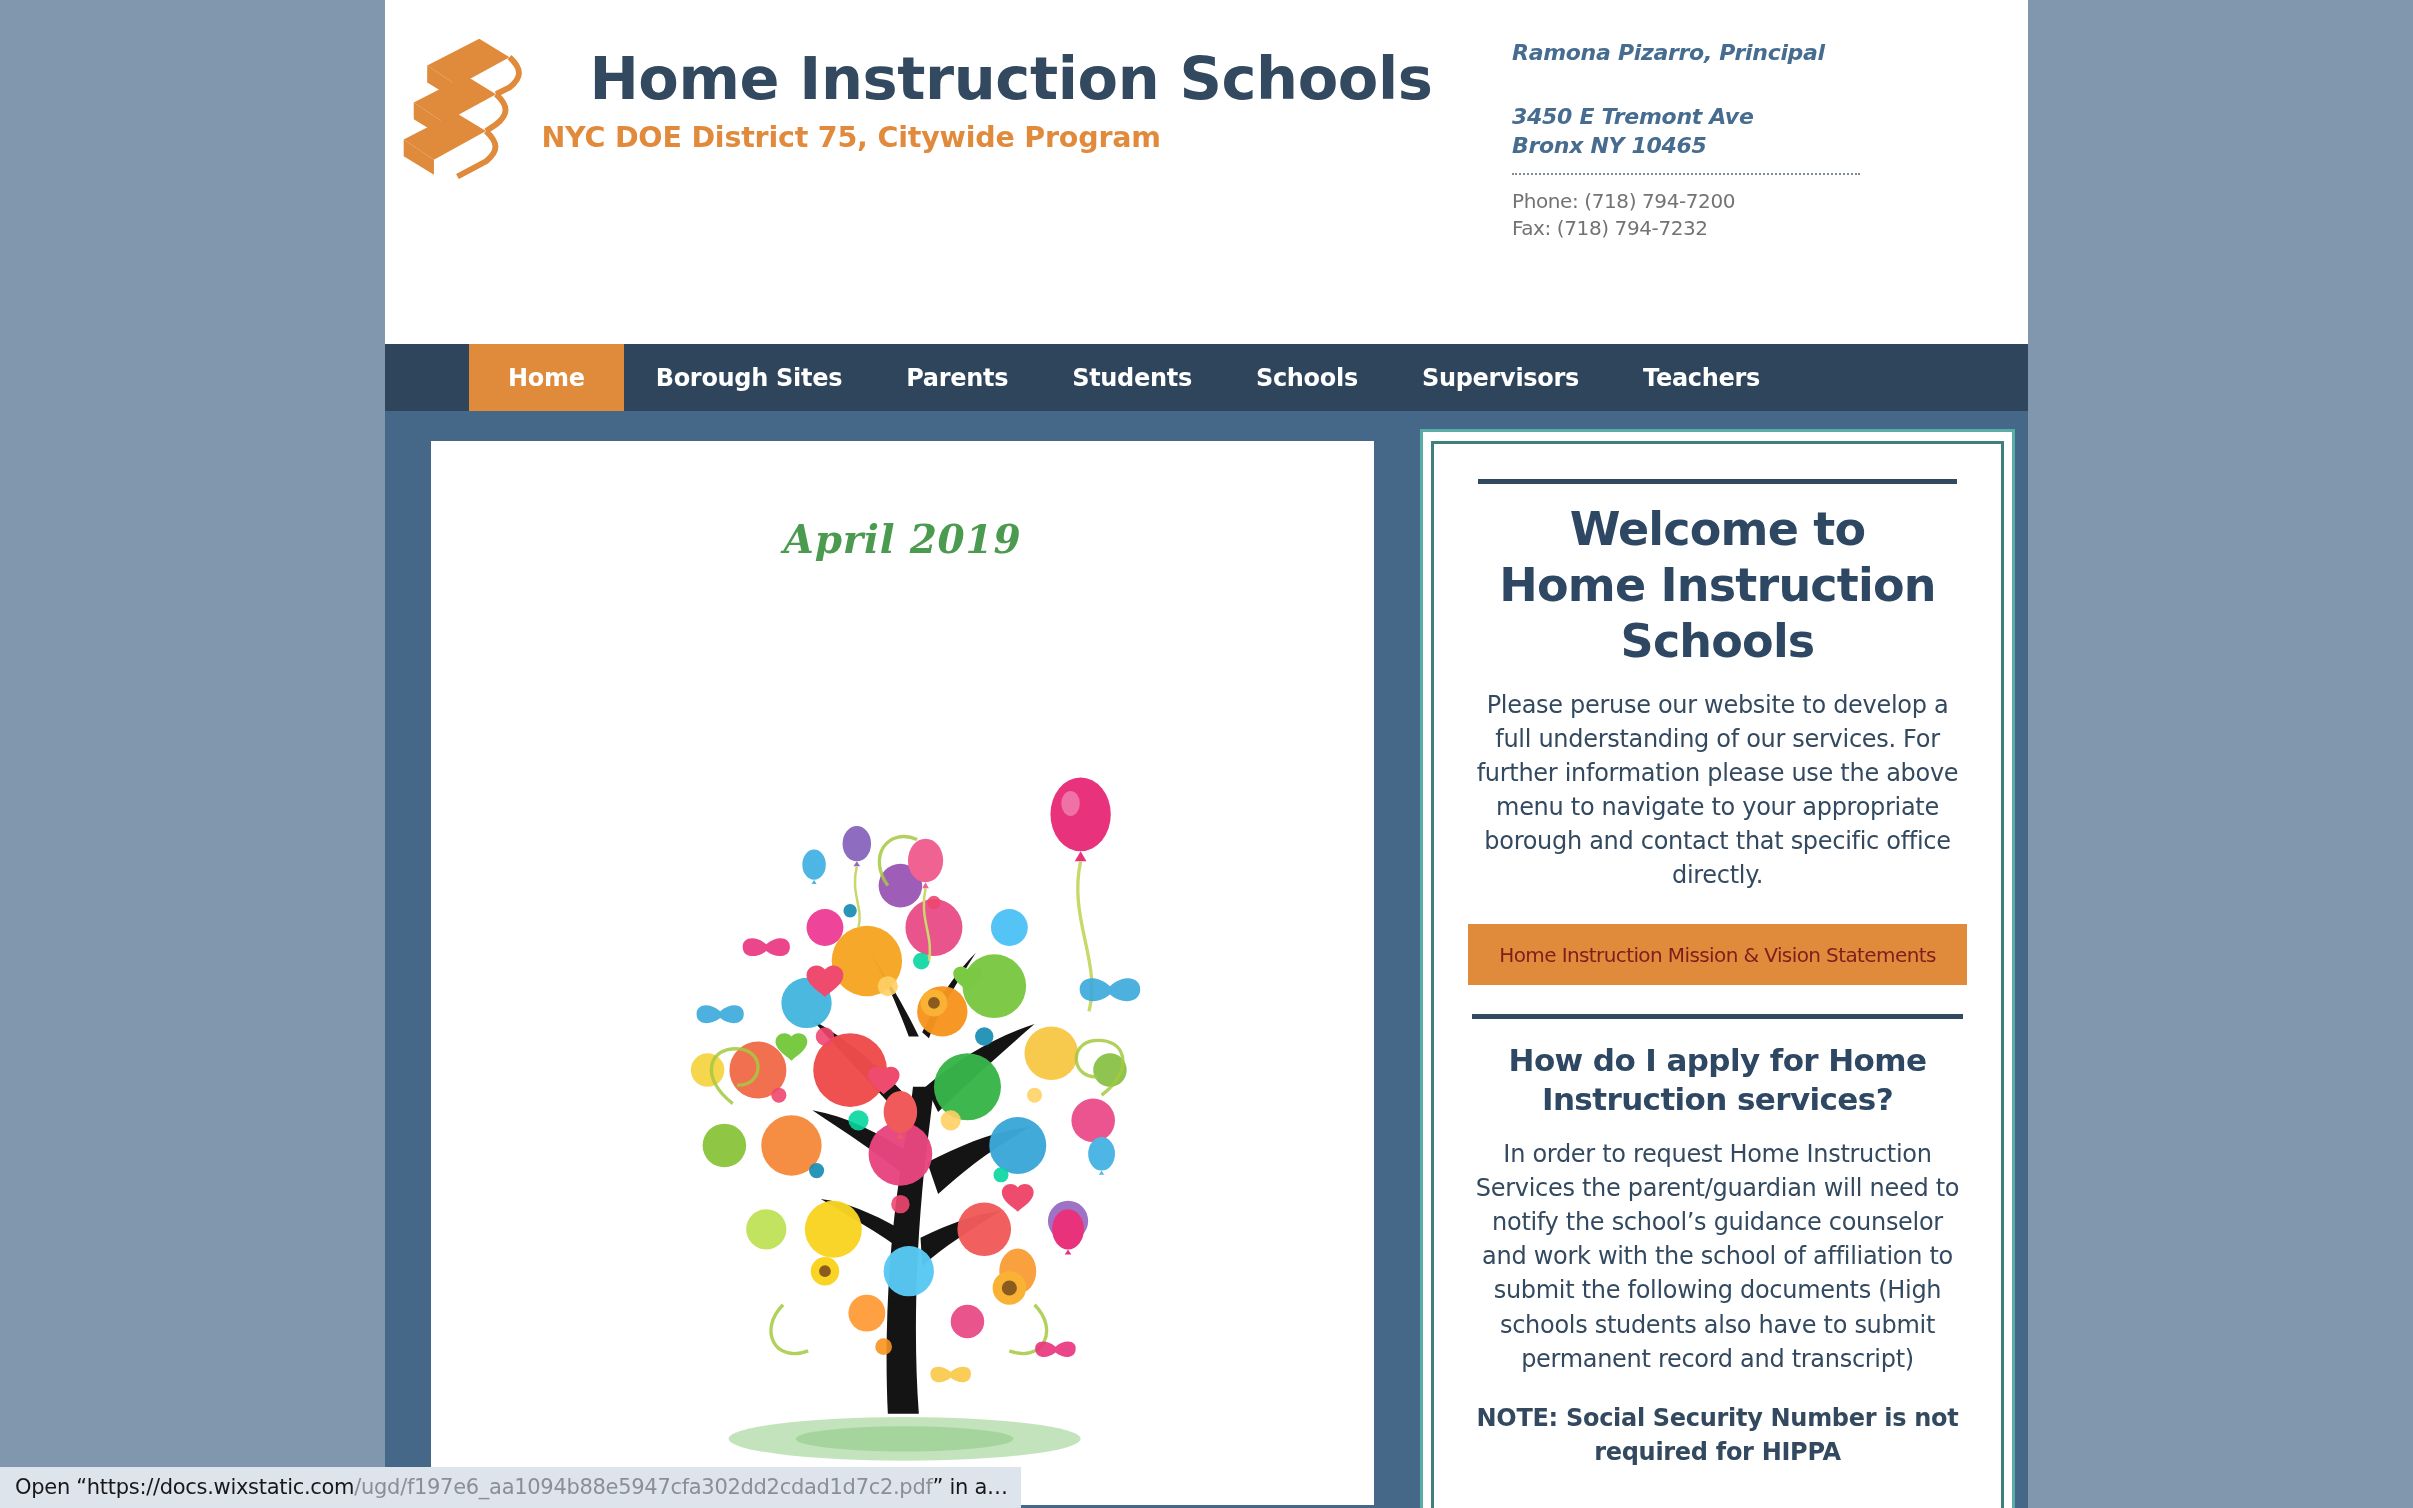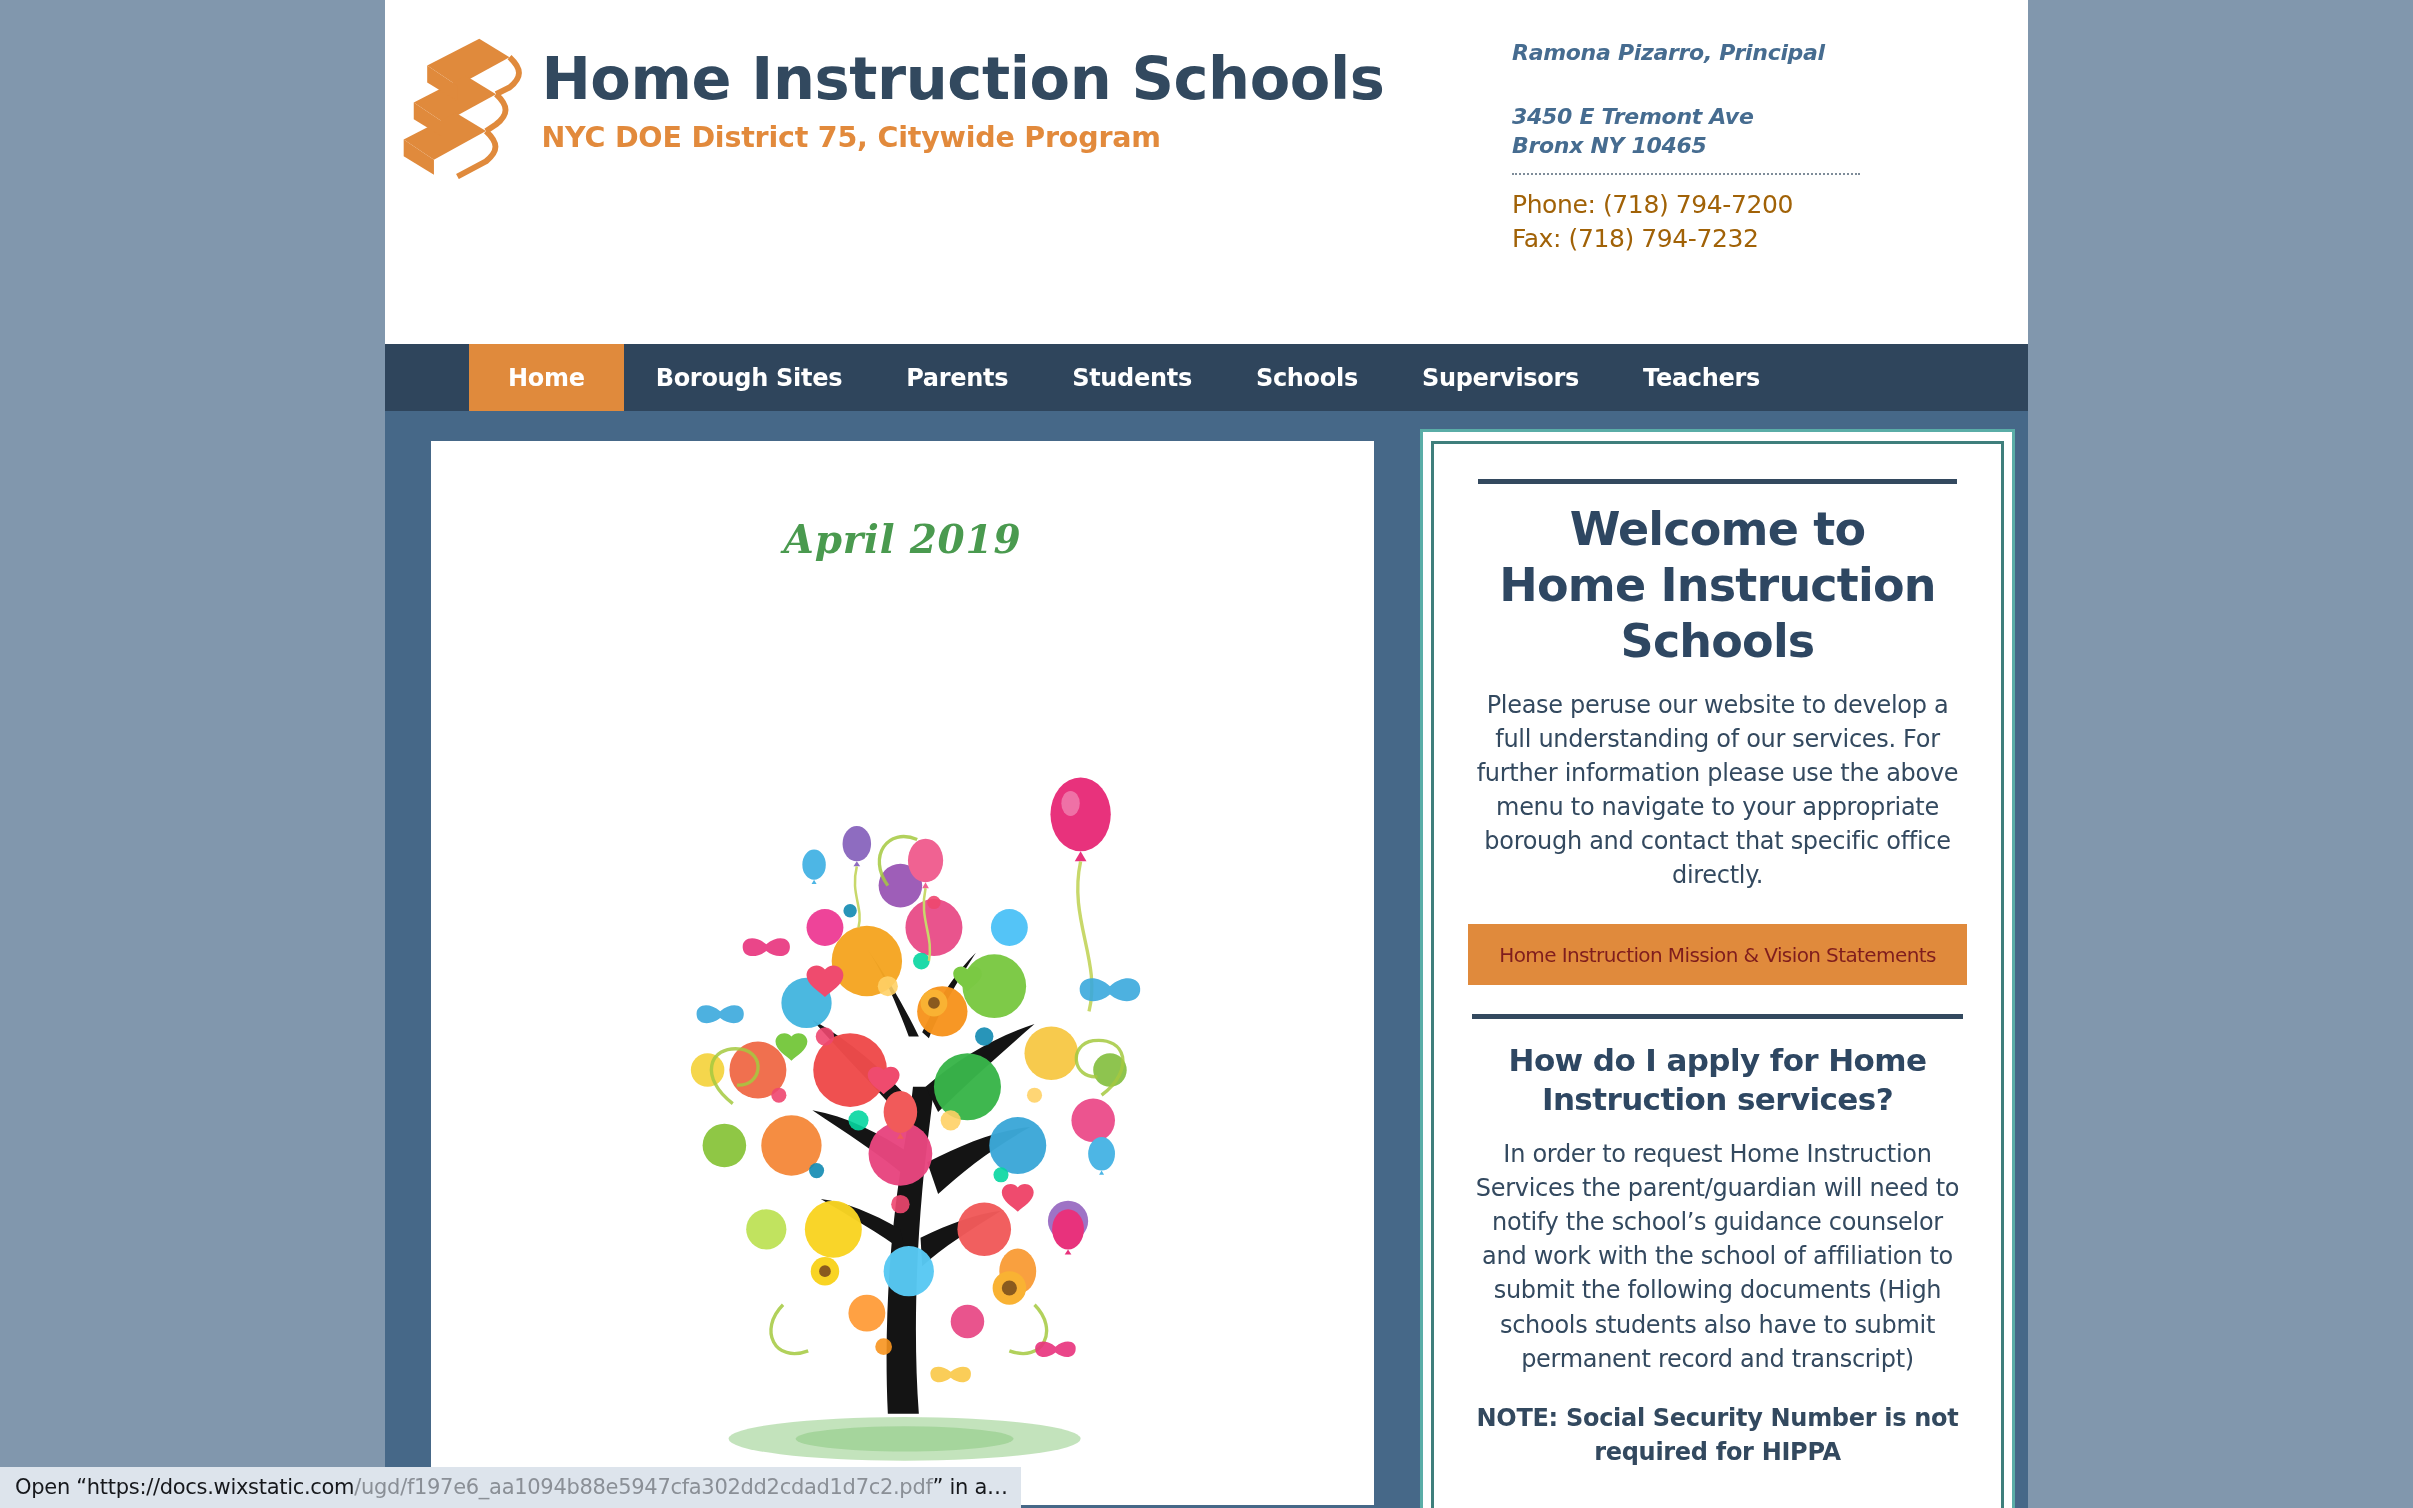--- a/index.html
+++ b/index.html
@@ -55,20 +55,21 @@
   .brand-text { padding-top: 17px; }
 
   .site-title {
     font-family: "DejaVu Sans", sans-serif;
     font-size: 59px;
     font-weight: bold;
     color: #32495f;
     letter-spacing: -0.4px;
     line-height: 1.0;
     white-space: nowrap;
+    margin-left: 48px;
   }
 
   .site-subtitle {
     font-family: "DejaVu Sans", sans-serif;
     font-size: 28.5px;
     font-weight: bold;
     color: #e28a3c;
     margin-top: 13.4px;
     letter-spacing: -0.2px;
     white-space: nowrap;
@@ -106,22 +107,22 @@
 
   .contact-rule {
     margin-top: 11.7px;
     width: 348px;
     border-top: 2.5px dotted #7e8c99;
     height: 0;
   }
 
   .contact-phone {
     font-family: "DejaVu Sans", sans-serif;
-    font-size: 25px;
-    color: #a16207;
+    font-size: 20px;
+    color: #737373;
     margin-top: 13.4px;
     line-height: 1.36;
     letter-spacing: -0.4px;
   }
 
   
   .nav {
     position: relative;
     height: 67px;
     background: #2f455c;

